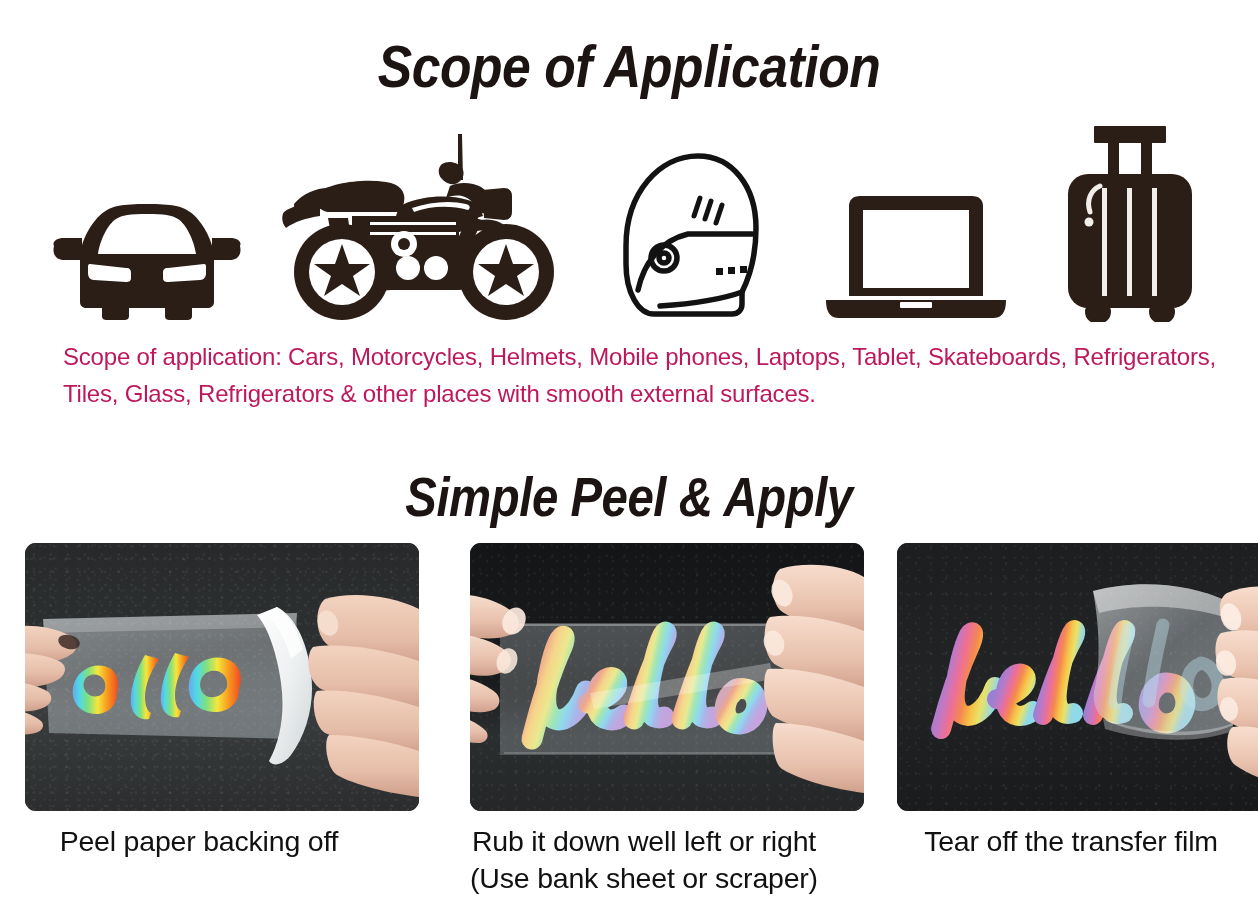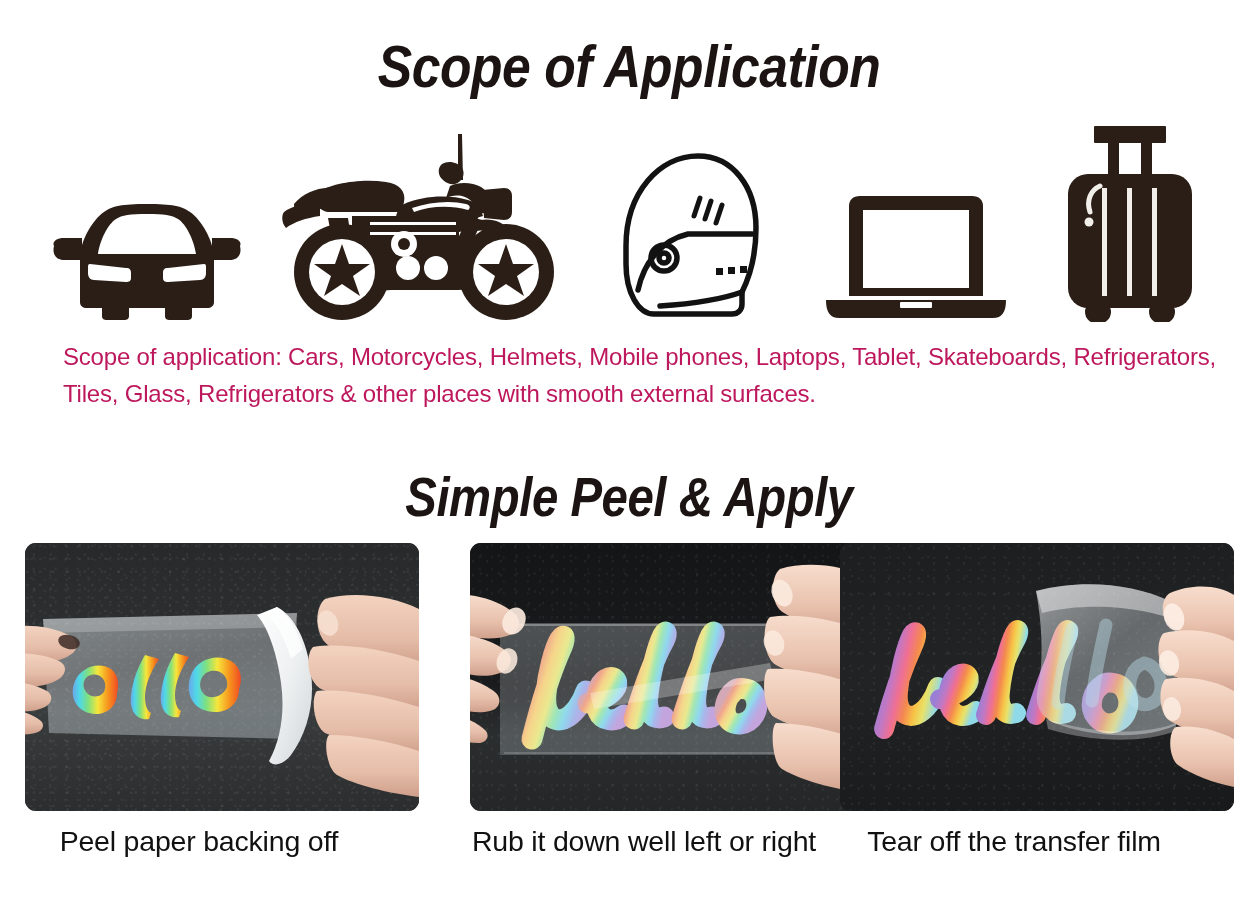--- a/index.html
+++ b/index.html
@@ -84,21 +84,21 @@
     width: 1258px;
     height: 378px;
   }
   .step {
     position: absolute;
     top: 0;
     width: 348px;
   }
   #step-1 { left: 25px; }
   #step-2 { left: 442px; margin-left: 28px; }
-  #step-3 { left: 840px; }
+  #step-3 { left: 897px; }
 
   .photo {
     position: relative;
     width: 394px;
     height: 268px;
     border-radius: 11px;
     overflow: hidden;
     background: #2a2c2d;
   }
 
@@ -479,20 +479,21 @@
             <path d="M306 180 C332 180 366 188 394 198 L394 250 C364 246 332 238 312 226
                      C302 220 300 184 306 180 Z"></path>
           </g>
           <ellipse cx="312" cy="50" rx="10" ry="14" fill="#fbe9dd" opacity="0.92" transform="rotate(-22 312 50)"></ellipse>
           <ellipse cx="304" cy="100" rx="10" ry="13" fill="#fbe9dd" opacity="0.88" transform="rotate(-18 304 100)"></ellipse>
         </g>
       </svg>
     </div>
     <div class="caption">
       <span class="line">Rub it down well left or right</span>
+      <span class="line">(Use bank sheet or scraper)</span>
     </div>
   </div>
 
   <div class="step" id="step-3">
     <div class="photo">
       <div class="bg dark3"></div>
       <svg viewBox="0 0 394 268" width="394" height="268" aria-hidden="true">
         <defs>
           <linearGradient id="g3holo" x1="0" y1="0.3" x2="1" y2="0.7">
             <stop offset="0%" stop-color="#9b7fd4"></stop>

